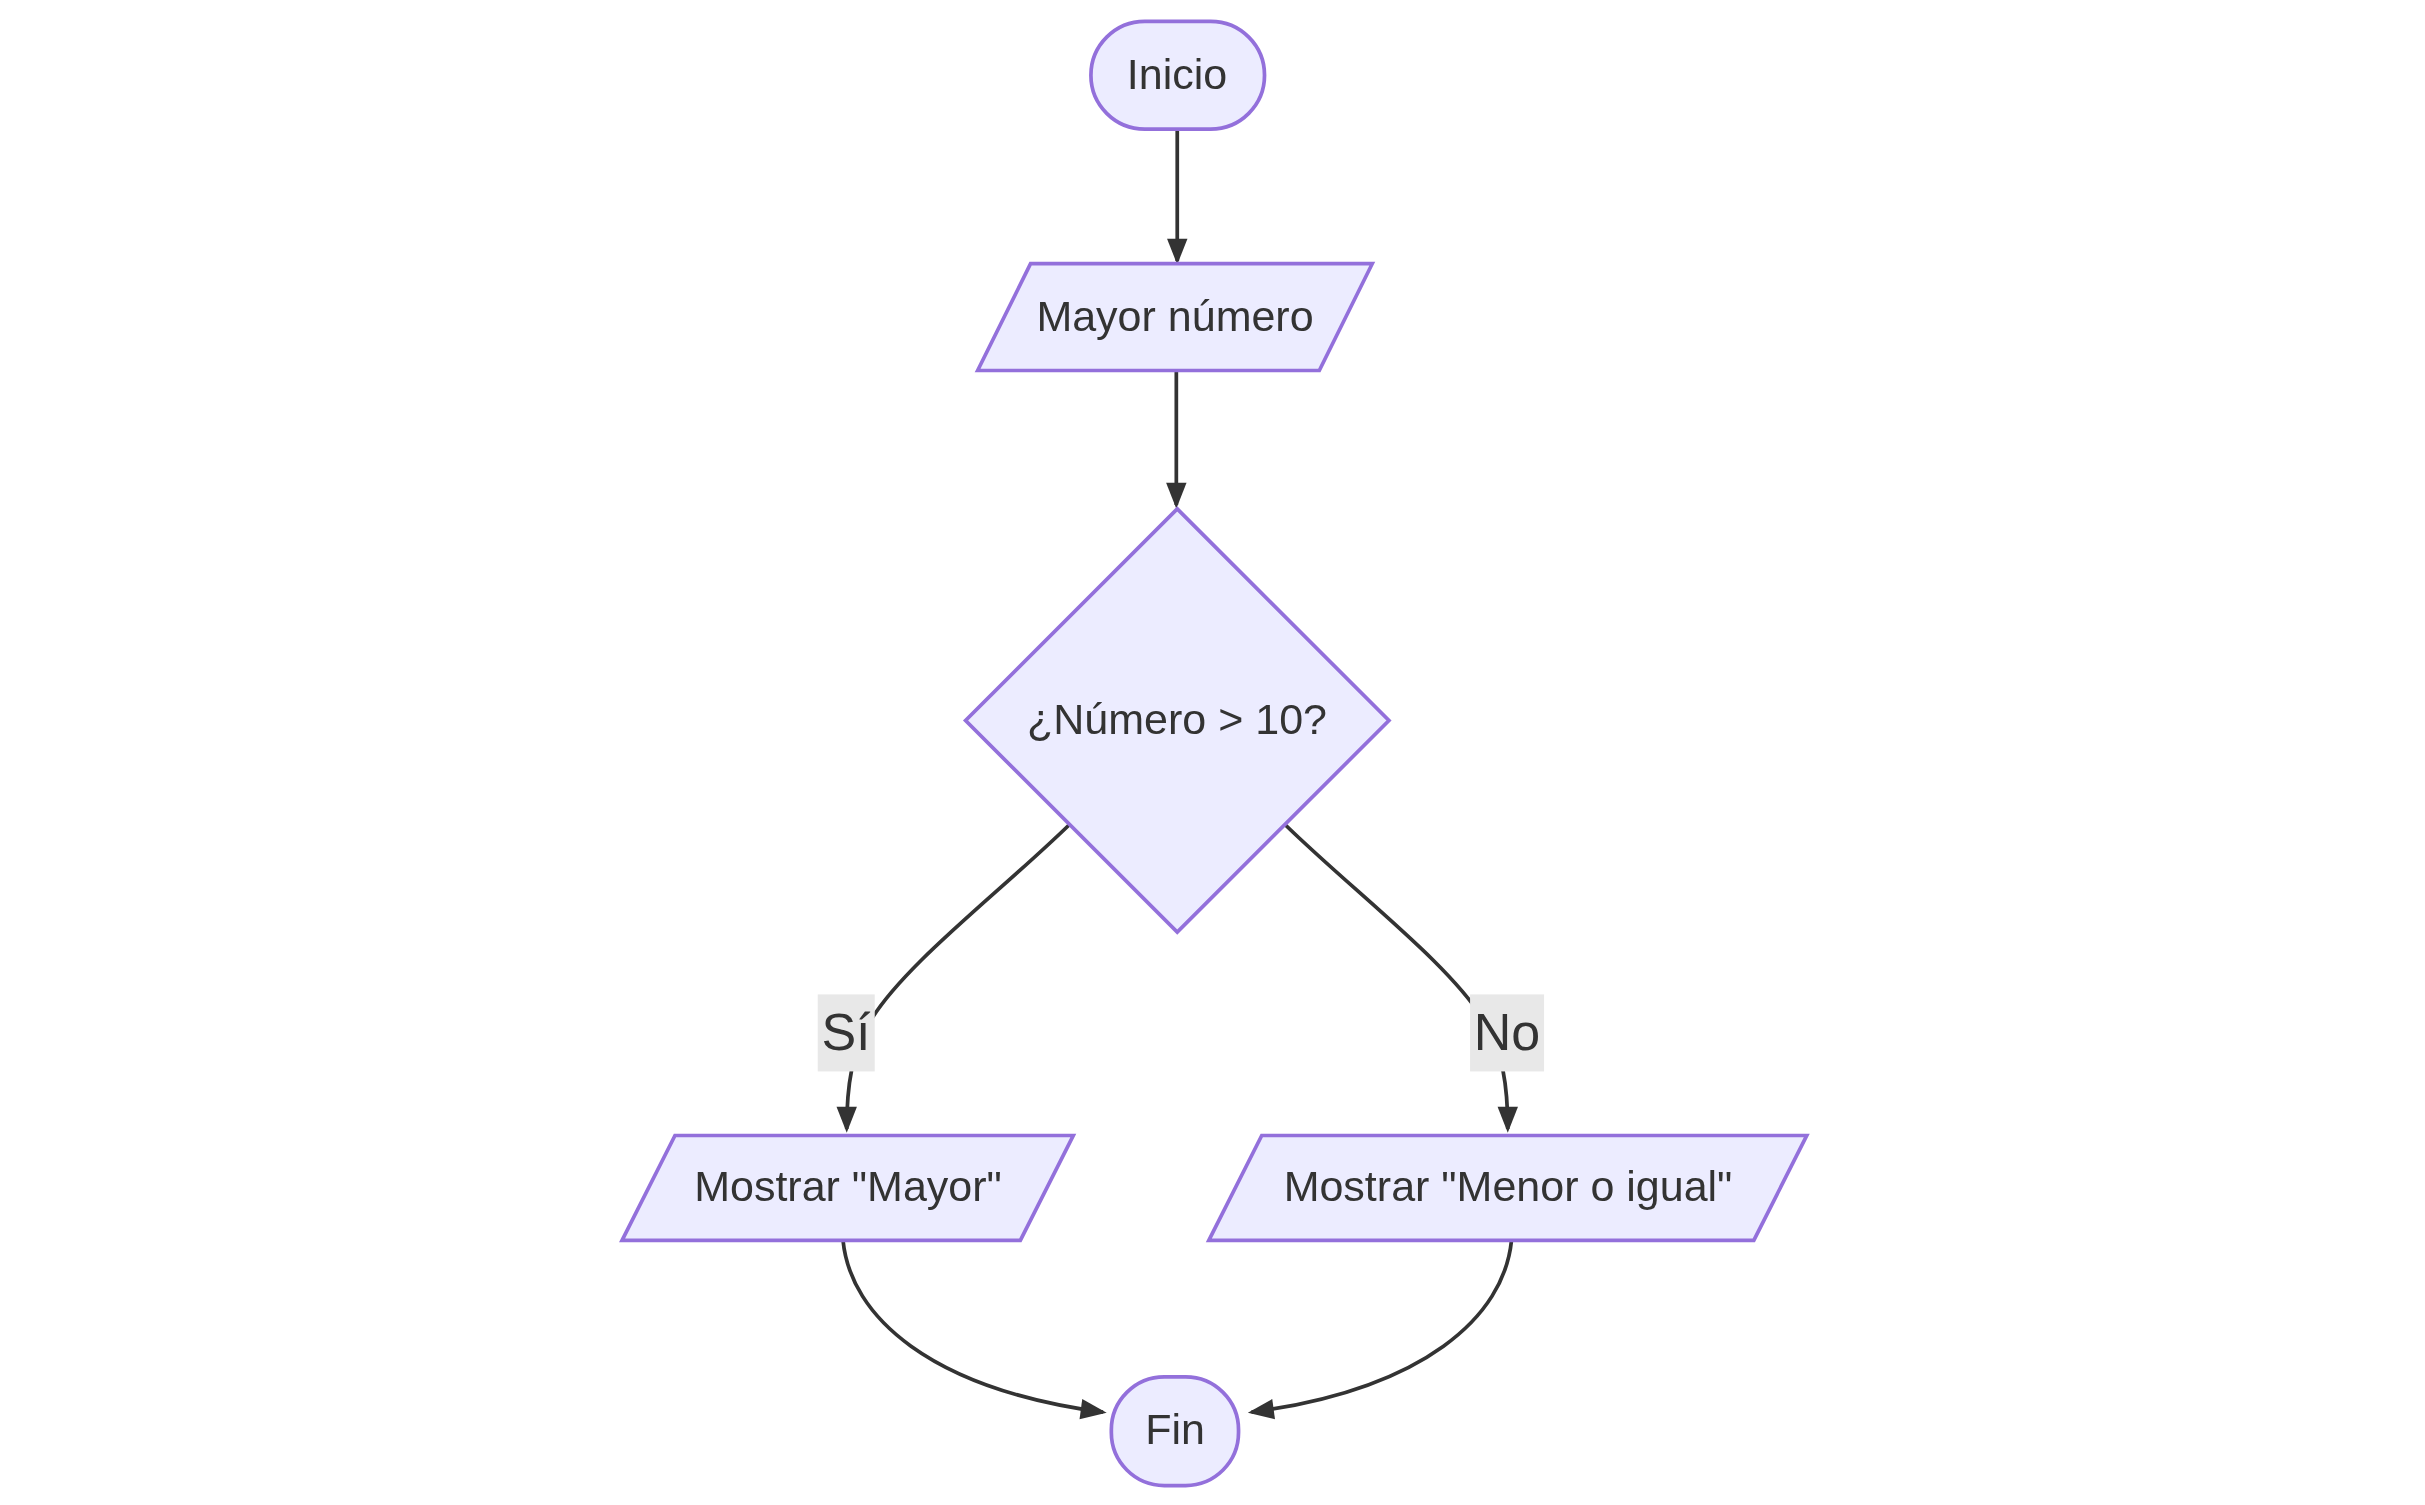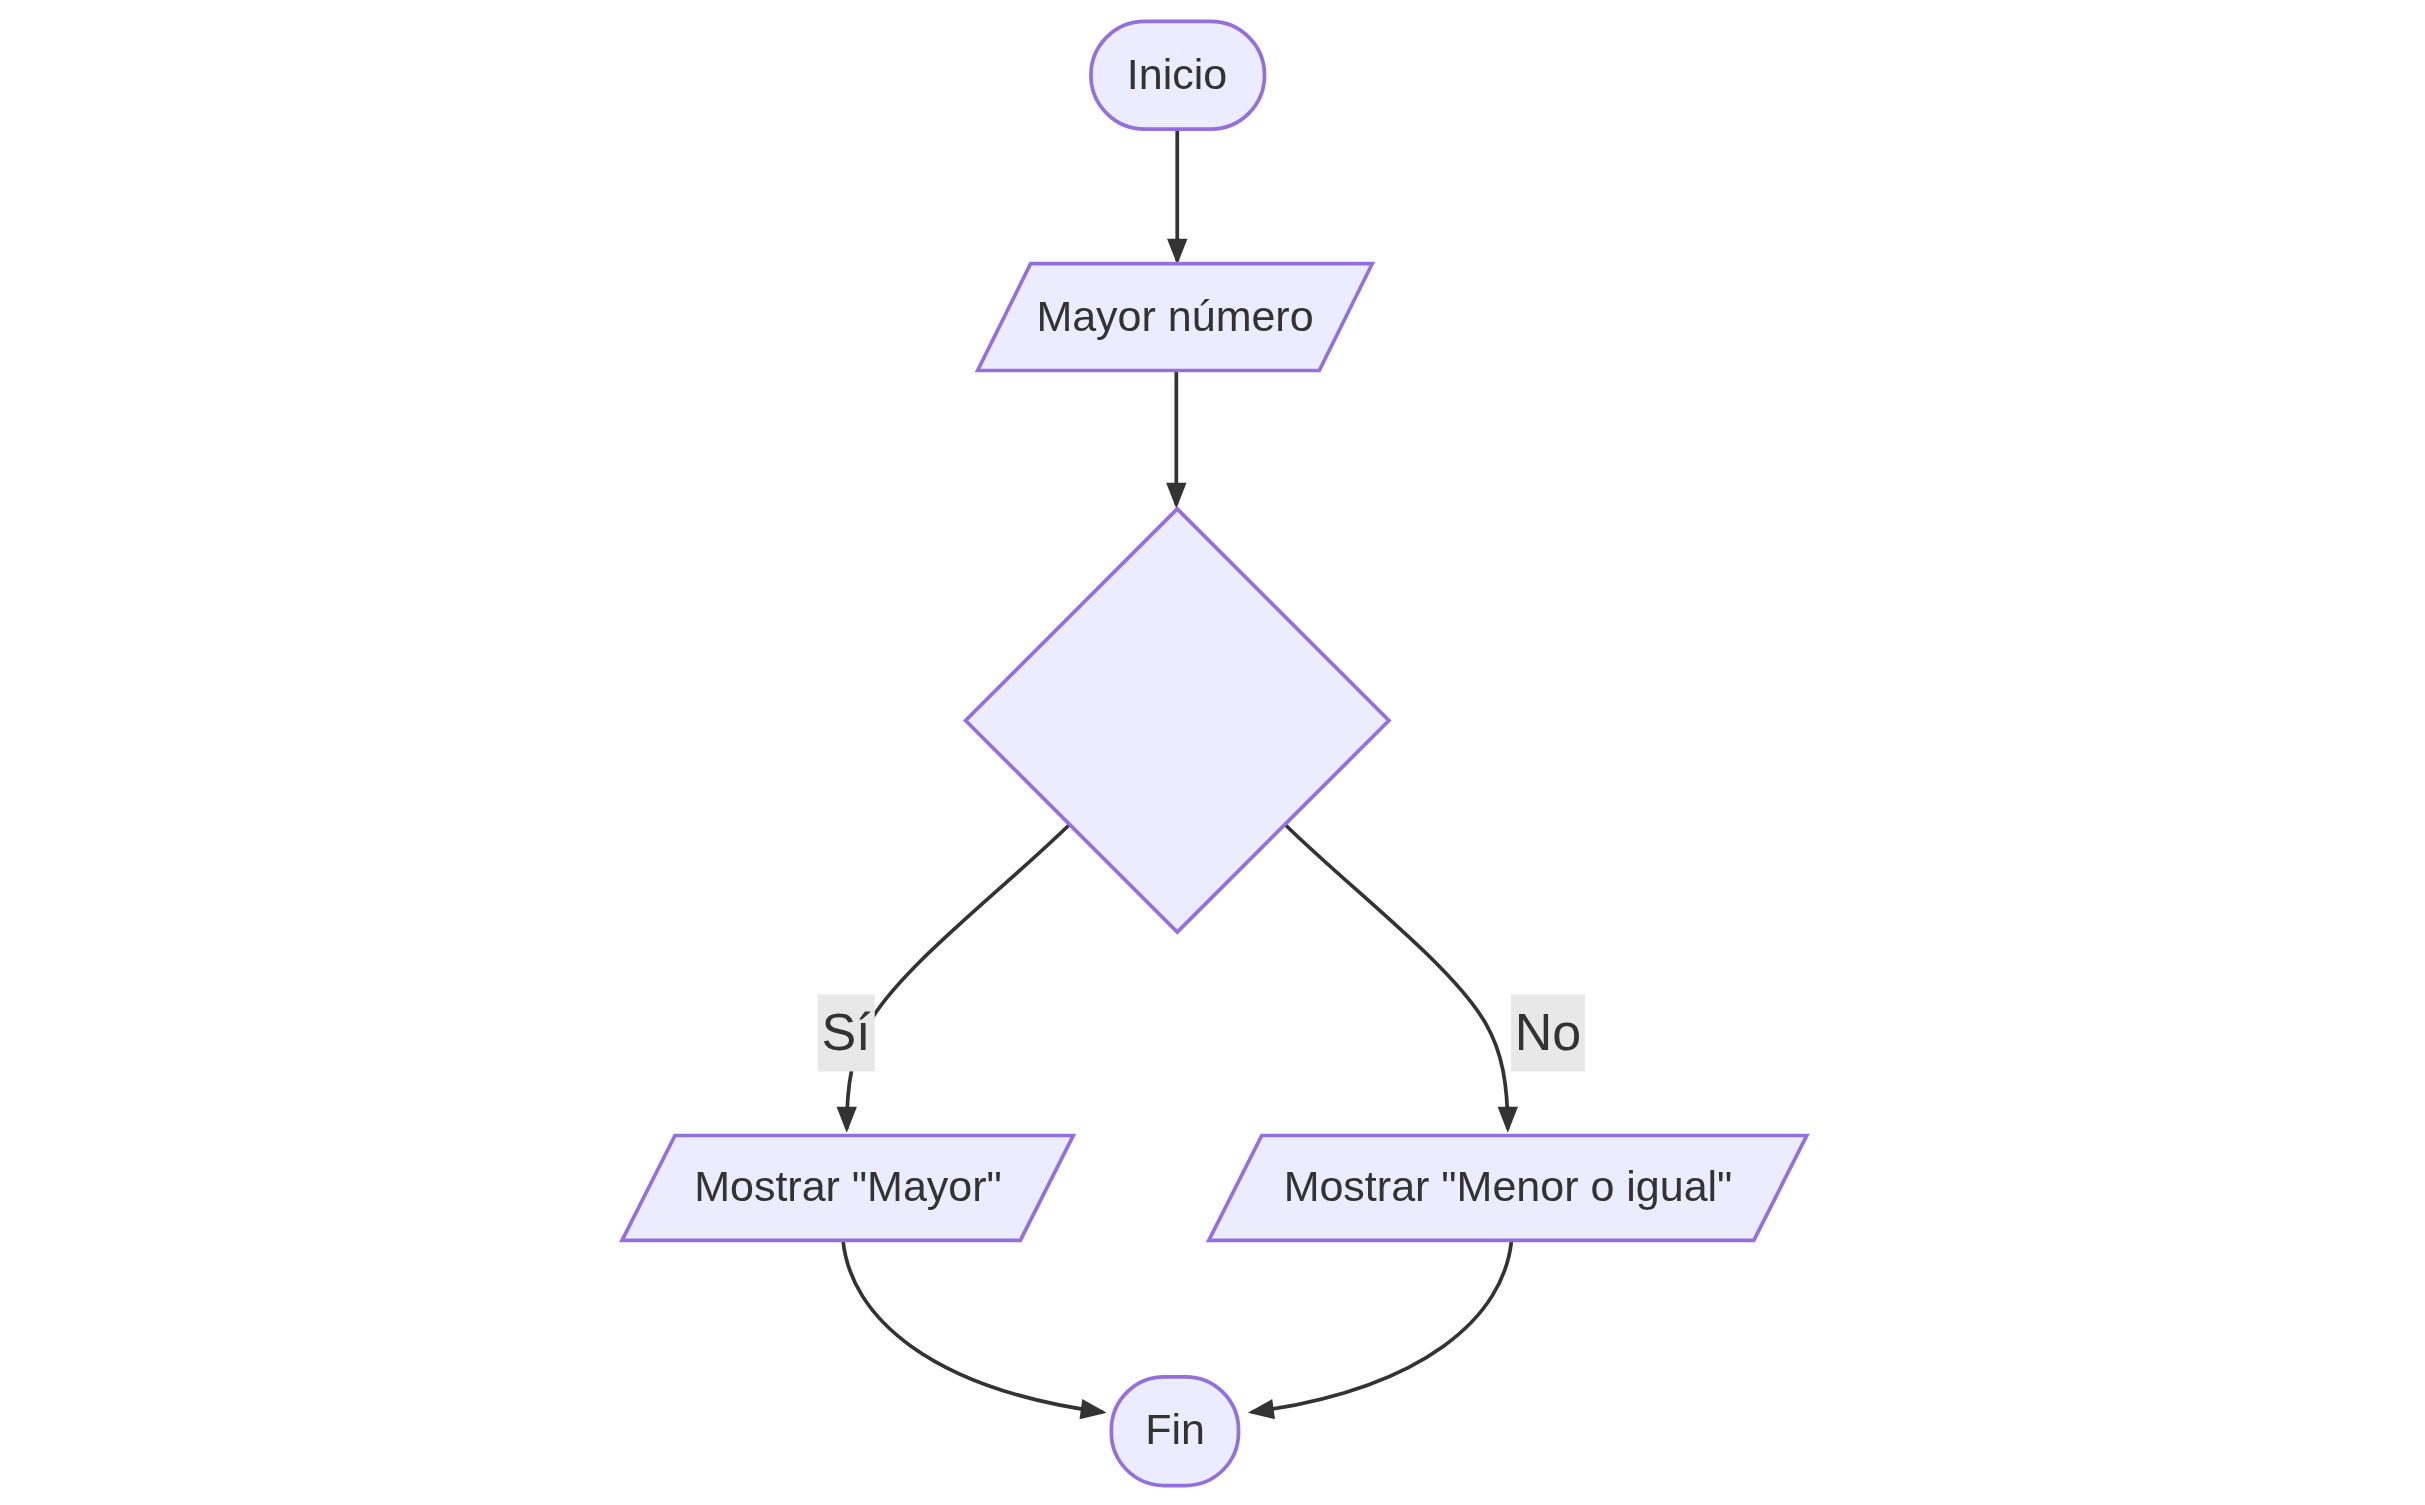--- a/index.html
+++ b/index.html
@@ -69,21 +69,22 @@
     <rect class="node-shape" x="1175" y="23" width="187" height="116" rx="58" ry="58"></rect>
     <path class="node-shape" d="M1053,399 L1110,284 L1478,284 L1421,399 Z"></path>
     <path class="node-shape" d="M1268,548 L1496,776 L1268,1004 L1040,776 Z"></path>
     <path class="node-shape" d="M670,1336 L727,1223 L1156,1223 L1099,1336 Z"></path>
     <path class="node-shape" d="M1302,1336 L1359,1223 L1946,1223 L1889,1336 Z"></path>
     <rect class="node-shape" x="1197" y="1483" width="137" height="117" rx="57" ry="57"></rect>
   </svg>
 
   <div class="lbl" style="left:1177px;top:75px;">Inicio</div>
   <div class="lbl" style="left:1175px;top:317px;">Mayor número</div>
+  <div class="lbl" style="left:1177px;top:720px;">¿Número &gt; 10?</div>
   <div class="lbl" style="left:848px;top:1187px;">Mostrar "Mayor"</div>
   <div class="lbl" style="left:1508px;top:1187px;">Mostrar "Menor o igual"</div>
   <div class="lbl" style="left:1175px;top:1430px;">Fin</div>
 
   <div class="lbl edge-lbl" style="left:846px;top:1033px;">Sí</div>
-  <div class="lbl edge-lbl" style="left:1548px;top:1033px;">No</div>
+  <div class="lbl edge-lbl" style="left:1507px;top:1033px;">No</div>
 
 </div>
 
 
 </body></html>

